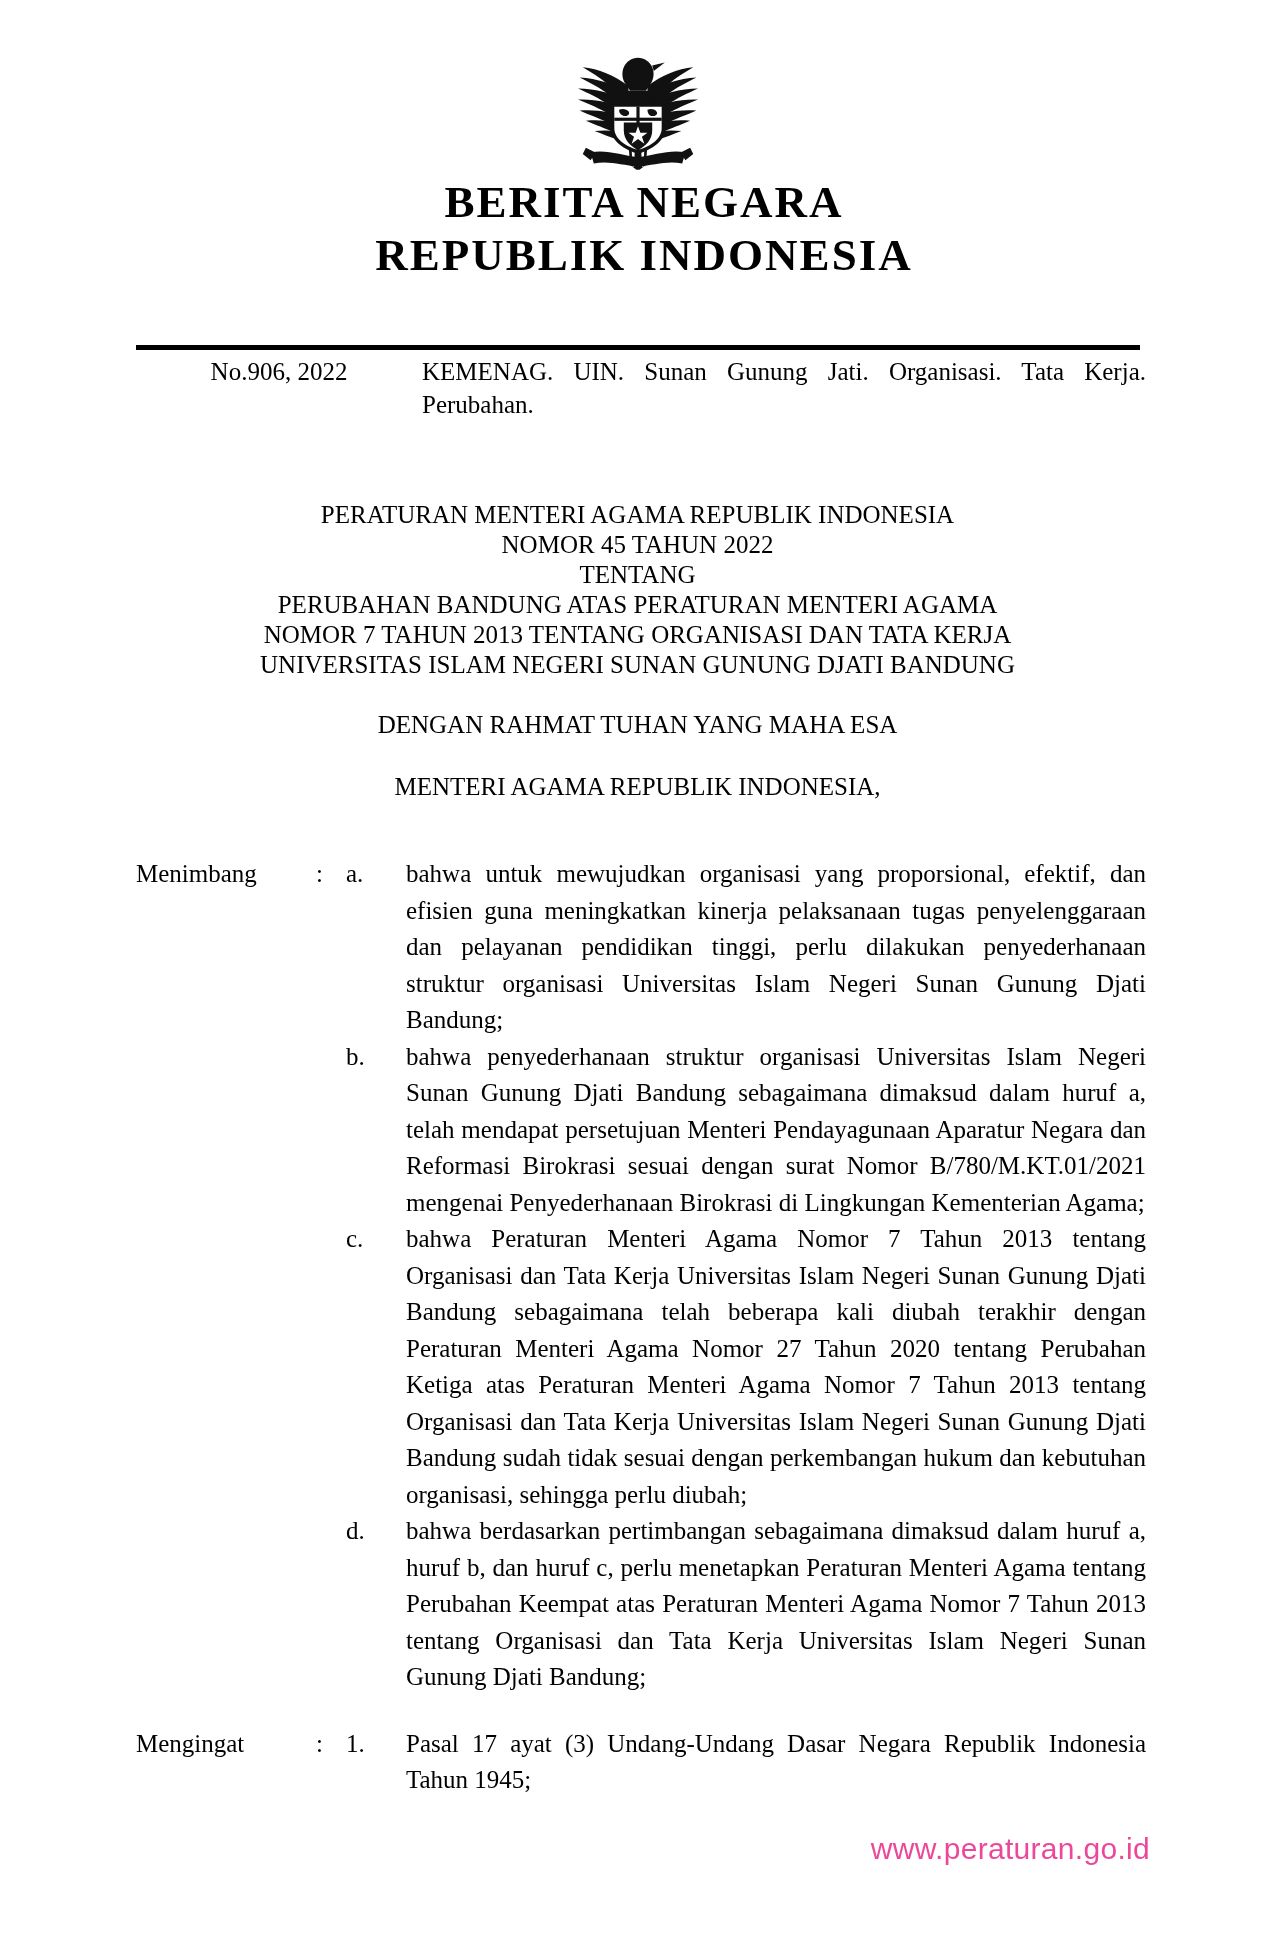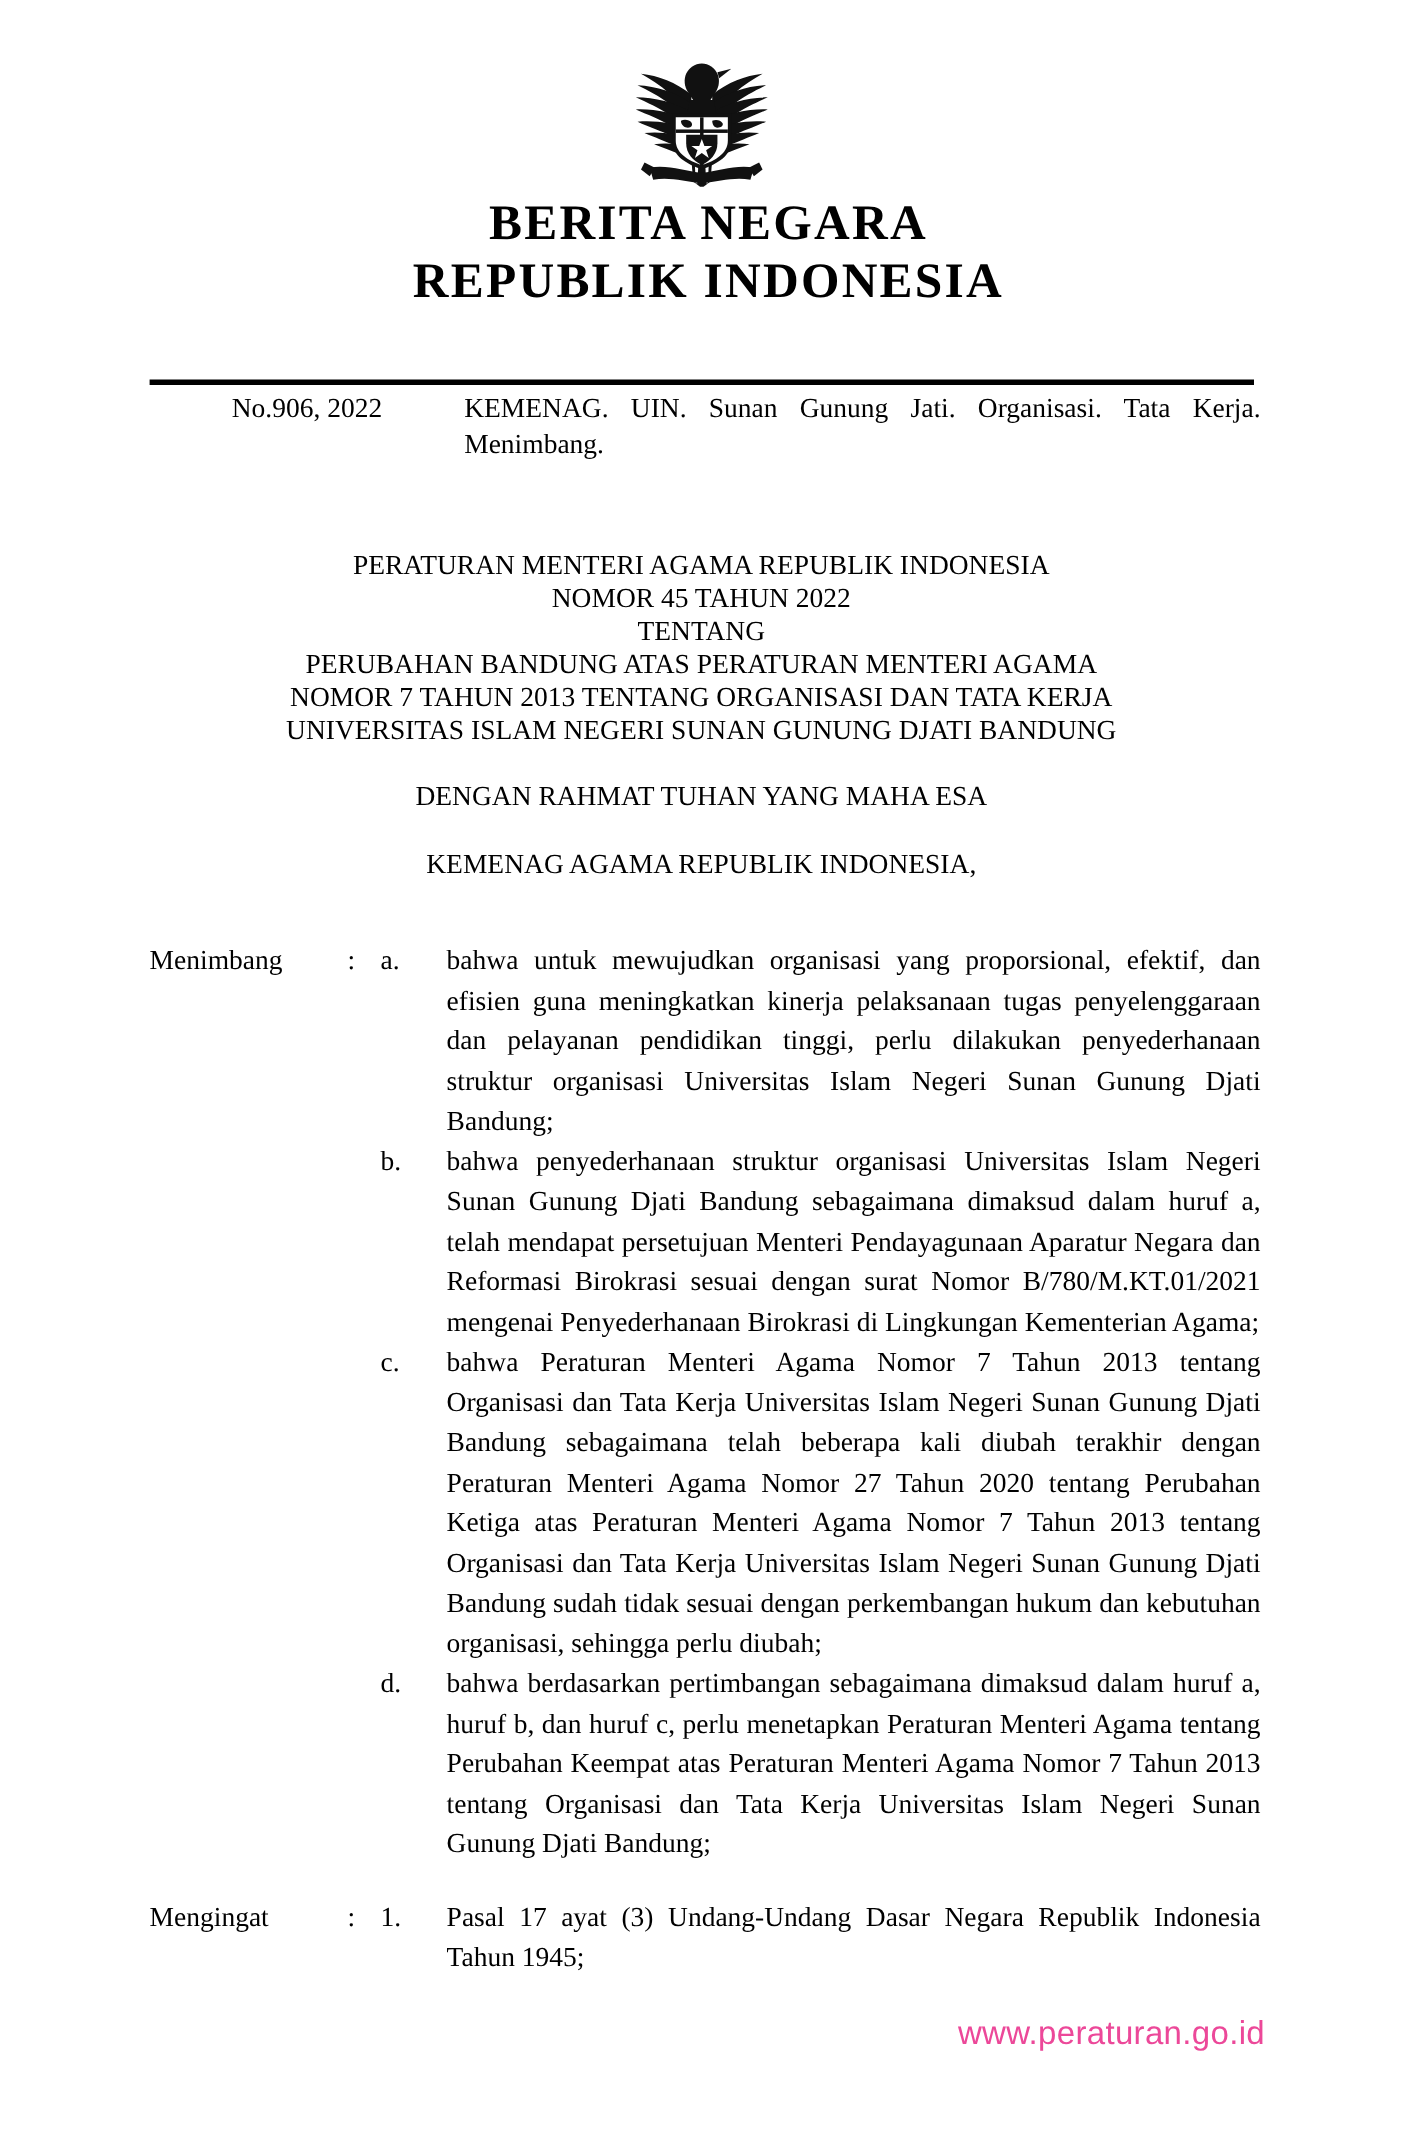--- a/index.html
+++ b/index.html
@@ -238,34 +238,34 @@
 
   <div class="masthead">
     <div class="masthead-line">BERITA NEGARA</div>
     <div class="masthead-line">REPUBLIK INDONESIA</div>
   </div>
 
   <div class="rule"></div>
 
   <div class="info-row">
     <div class="info-number">No.906, 2022</div>
-    <div class="info-subject">KEMENAG. UIN. Sunan Gunung Jati. Organisasi. Tata Kerja. Menimbang.</div>
+    <div class="info-subject">KEMENAG. UIN. Sunan Gunung Jati. Organisasi. Tata Kerja. Perubahan.</div>
   </div>
 
   <div class="title-block">
     <div class="title-line">PERATURAN MENTERI AGAMA REPUBLIK INDONESIA</div>
     <div class="title-line">NOMOR 45 TAHUN 2022</div>
     <div class="title-line">TENTANG</div>
     <div class="title-line">PERUBAHAN BANDUNG ATAS PERATURAN MENTERI AGAMA</div>
     <div class="title-line">NOMOR 7 TAHUN 2013 TENTANG ORGANISASI DAN TATA KERJA</div>
     <div class="title-line">UNIVERSITAS ISLAM NEGERI SUNAN GUNUNG DJATI BANDUNG</div>
   </div>
 
   <div class="solemn solemn-1">DENGAN RAHMAT TUHAN YANG MAHA ESA</div>
-  <div class="solemn solemn-2">KEMENAG AGAMA REPUBLIK INDONESIA,</div>
+  <div class="solemn solemn-2">MENTERI AGAMA REPUBLIK INDONESIA,</div>
 
   <div class="clauses">
 
     <div class="clause-group">
       <div class="clause-label">Menimbang</div>
       <div class="clause-colon">:</div>
       <div class="clause-items">
         <div class="clause-item">
           <div class="item-marker">a.</div>
           <div class="item-text">bahwa untuk mewujudkan organisasi yang proporsional, efektif, dan efisien guna meningkatkan kinerja pelaksanaan tugas penyelenggaraan dan pelayanan pendidikan tinggi, perlu dilakukan penyederhanaan struktur organisasi Universitas Islam Negeri Sunan Gunung Djati Bandung;</div>

